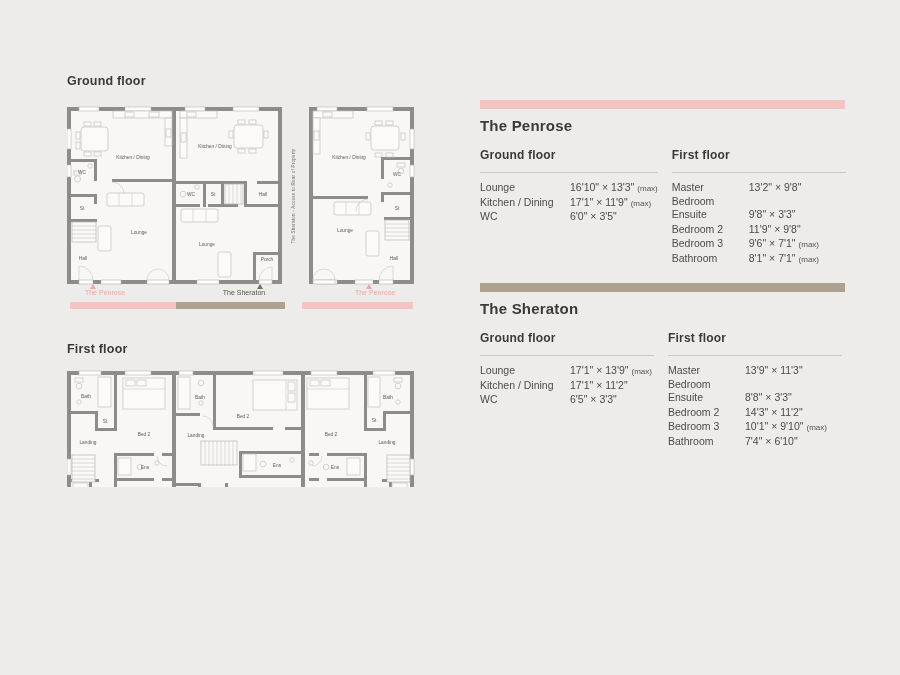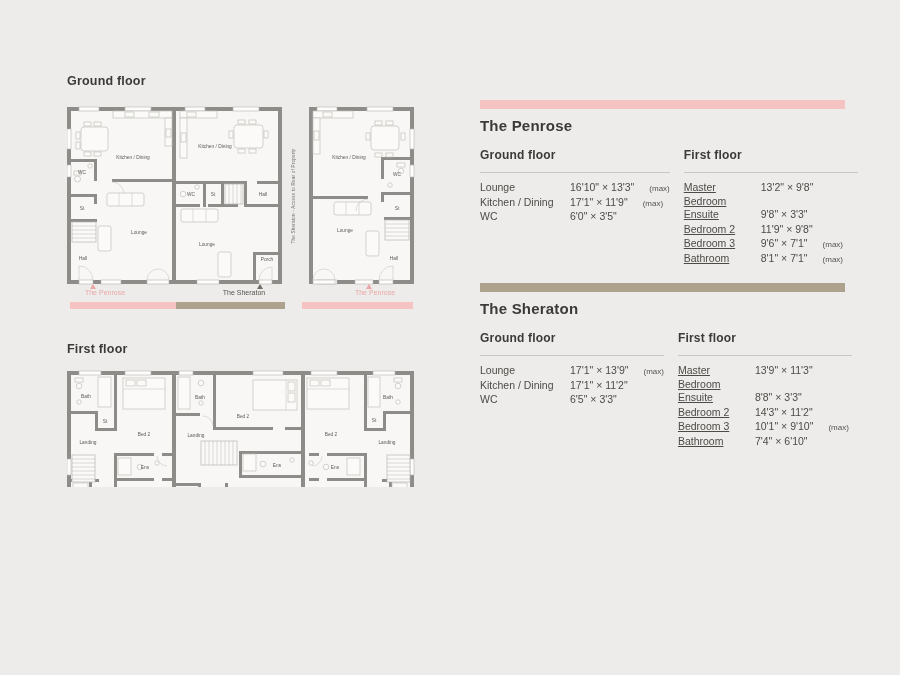--- a/index.html
+++ b/index.html
@@ -33,23 +33,23 @@
   .spec-bar.pink{background:#f5c3c2;}
   .spec-bar.tan{background:#aca28e;}
   .spec-name{margin:8px 0 0 0;font-size:15px;font-weight:bold;letter-spacing:.2px;color:#3b3a38;}
   .spec-cols{display:flex;gap:14px;margin-top:14px;}
   .spec-col{flex:0 0 174px;}
   .colhead{font-size:12px;font-weight:bold;letter-spacing:.2px;color:#3b3a38;
            padding-bottom:10px;border-bottom:1px solid #c9c8c5;}
   .rows{margin-top:8px;}
   .srow{display:flex;font-size:10.5px;line-height:13.5px;color:#4c4b47;}
   .col1 .sroom{width:90px;flex:0 0 90px;}
-  .col2 .sroom{width:77px;flex:0 0 77px;text-decoration:underline;}
+  .col2 .sroom{width:77px;flex:0 0 77px;}
   .ssize{white-space:nowrap;}
-  .smax{font-size:8px;margin-left:15px;color:#55544f;}
+  .smax{font-size:8px;margin-left:3px;color:#55544f;}
 </style>
 </head>
 <body>
 
 <div class="canvas">
 
   <div class="floor-title" style="left:67px;top:74px;">Ground floor</div>
 
   <svg class="plan" style="left:67px;top:101px;" width="348" height="192" viewBox="0 0 348 192">
     <rect class="iw" x="0" y="6" width="215" height="177"></rect>

